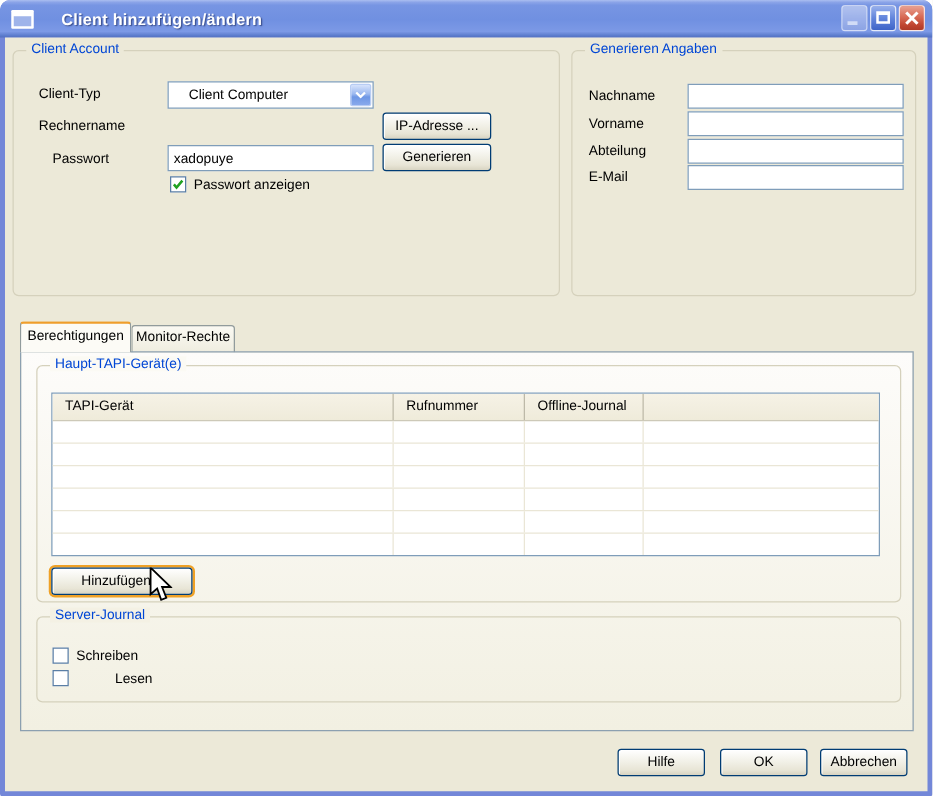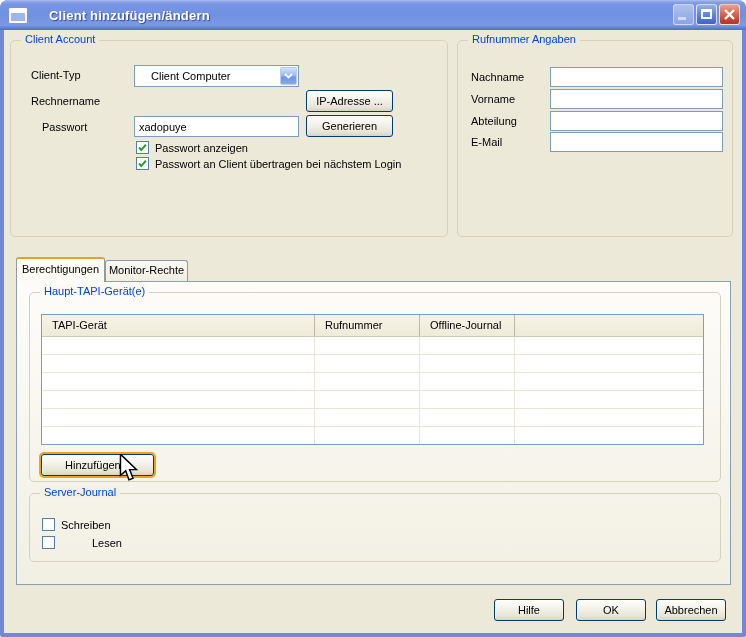--- a/index.html
+++ b/index.html
@@ -179,32 +179,24 @@
       <button class="xp-btn" style="left:295px; top:74px; width:87px; height:22px;">Generieren</button>
 
       <div class="chk-row" style="left:125px; top:100px;">
         <span class="chk-box">
           <svg width="11" height="11" viewBox="0 0 13 13">
               <polyline points="2.5,6.5 5,9.5 10.5,3" fill="none" stroke="#21A121" stroke-width="2.4"></polyline>
             </svg>
         </span>
         <span>Passwort anzeigen</span>
       </div>
-      <div class="chk-row" style="left:125px; top:116px;">
-        <span class="chk-box">
-          <svg width="11" height="11" viewBox="0 0 13 13">
-              <polyline points="2.5,6.5 5,9.5 10.5,3" fill="none" stroke="#21A121" stroke-width="2.4"></polyline>
-            </svg>
-        </span>
-        <span>Passwort an Client übertragen bei nächstem Login</span>
-      </div>
     </div>
 
     <div class="group" style="left:453px; top:10px; width:276px; height:197px;">
-      <span class="legend">Rufnummer Angaben</span>
+      <span class="legend">Generieren Angaben</span>
 
       <span class="lbl" style="left:13px; top:30px;">Nachname</span>
       <input class="txt" style="left: 92px; top: 26px; width: 173px; height: 20px;" value="">
 
       <span class="lbl" style="left:13px; top:52px;">Vorname</span>
       <input class="txt" style="left: 92px; top: 48px; width: 173px; height: 20px;" value="">
 
       <span class="lbl" style="left:13px; top:74px;">Abteilung</span>
       <input class="txt" style="left: 92px; top: 70px; width: 173px; height: 20px;" value="">
 

